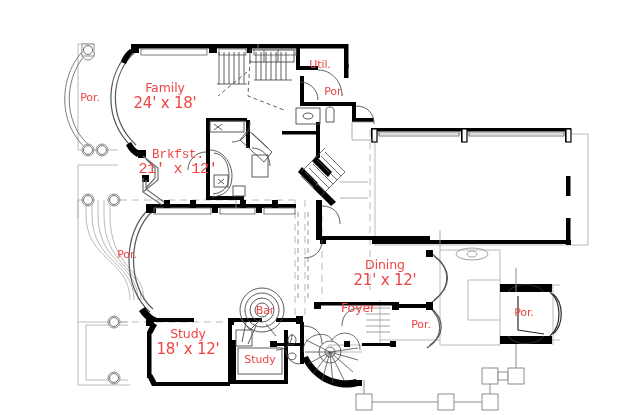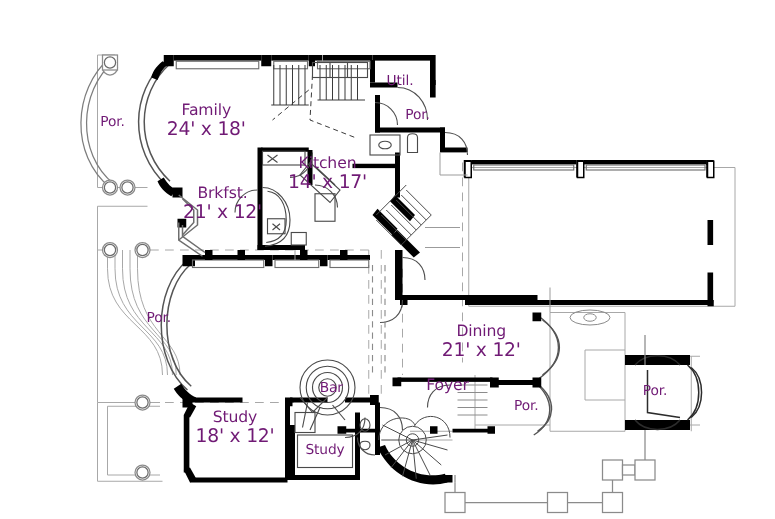--- a/index.html
+++ b/index.html
@@ -20,21 +20,21 @@
   #plan-svg {
     position: absolute;
     left: 0;
     top: 0;
     width: 620px;
     height: 415px;
   }
   .room-label {
     position: absolute;
     text-align: center;
-    color: #701a75;
+    color: #ef4444;
     line-height: 1.12;
     white-space: nowrap;
     transform: translate(-50%, -50%);
     pointer-events: none;
   }
   .room-label .rm-name {
     display: block;
     font-size: 12.5px;
     letter-spacing: -0.1px;
   }
@@ -449,29 +449,25 @@
 
   <div class="room-label small" style="left:90px; top:98px;">
     <span class="rm-name">Por.</span>
   </div>
 
   <div class="room-label" style="left:165px; top:96px;">
     <span class="rm-name">Family</span>
     <span class="rm-dim">24' x 18'</span>
   </div>
 
-  <div class="room-label" style="left:178px; top:163px;">
+  <div class="room-label" style="left:178px; top:163px;font-family:Liberation Mono, monospace;">
     <span class="rm-name">Brkfst.</span>
     <span class="rm-dim">21' x 12'</span>
   </div>
 
-  <div class="room-label" style="left:262px; top:139px;">
-    <span class="rm-name">Kitchen</span>
-    <span class="rm-dim">14' x 17'</span>
-  </div>
 
   <div class="room-label small" style="left:320px; top:65px;">
     <span class="rm-name">Util.</span>
   </div>
 
   <div class="room-label small" style="left:334px; top:92px;">
     <span class="rm-name">Por.</span>
   </div>
 
 

